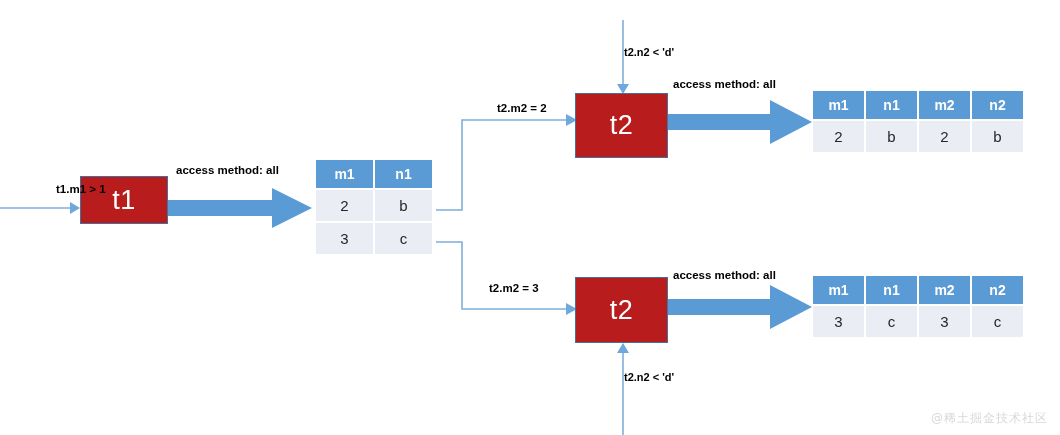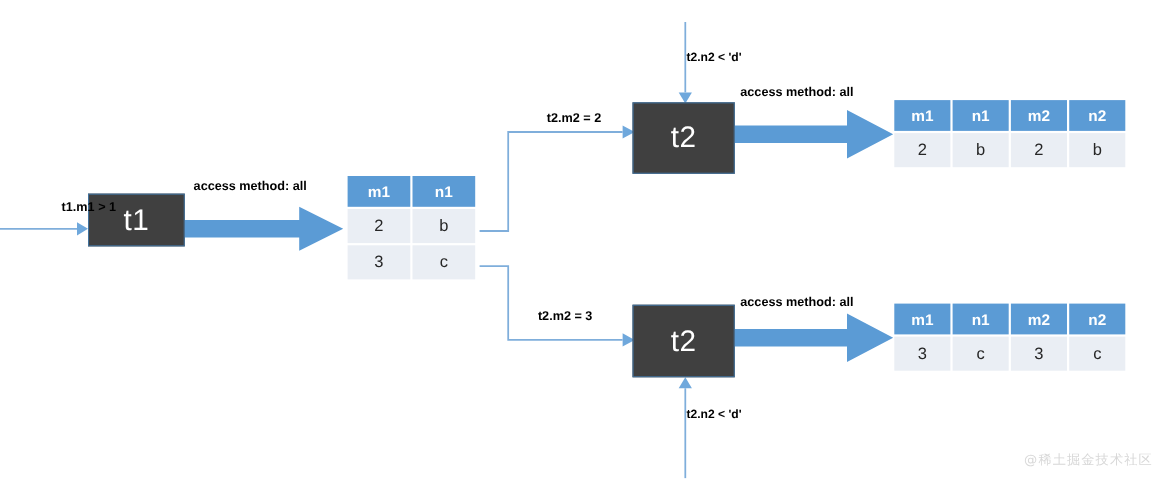--- a/index.html
+++ b/index.html
@@ -21,21 +21,21 @@
     position: absolute;
     left: 0;
     top: 0;
     width: 1060px;
     height: 435px;
   }
 
   
   .node-box {
     position: absolute;
-    background: #404040;
+    background: #b91c1c;
     border: 1px solid #41719C;
     box-sizing: border-box;
     display: flex;
     align-items: center;
     justify-content: center;
     color: #ffffff;
     font-weight: 400;
     letter-spacing: 0.5px;
   }
 

